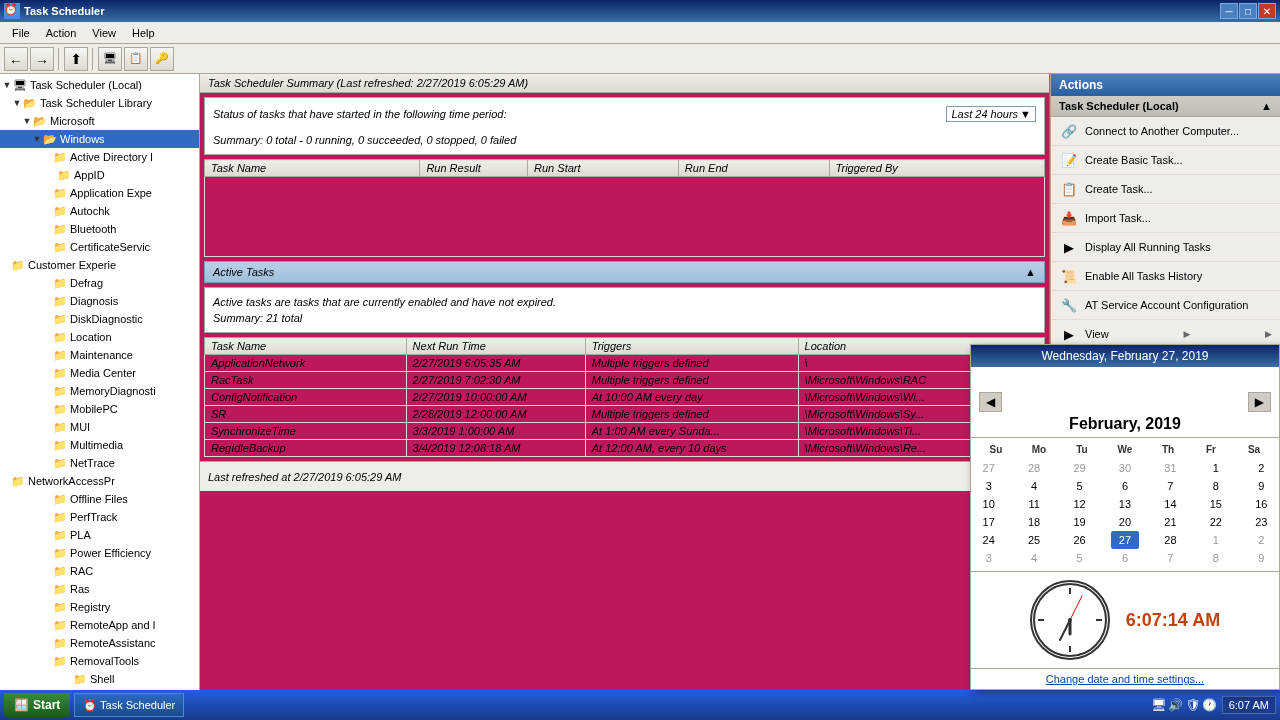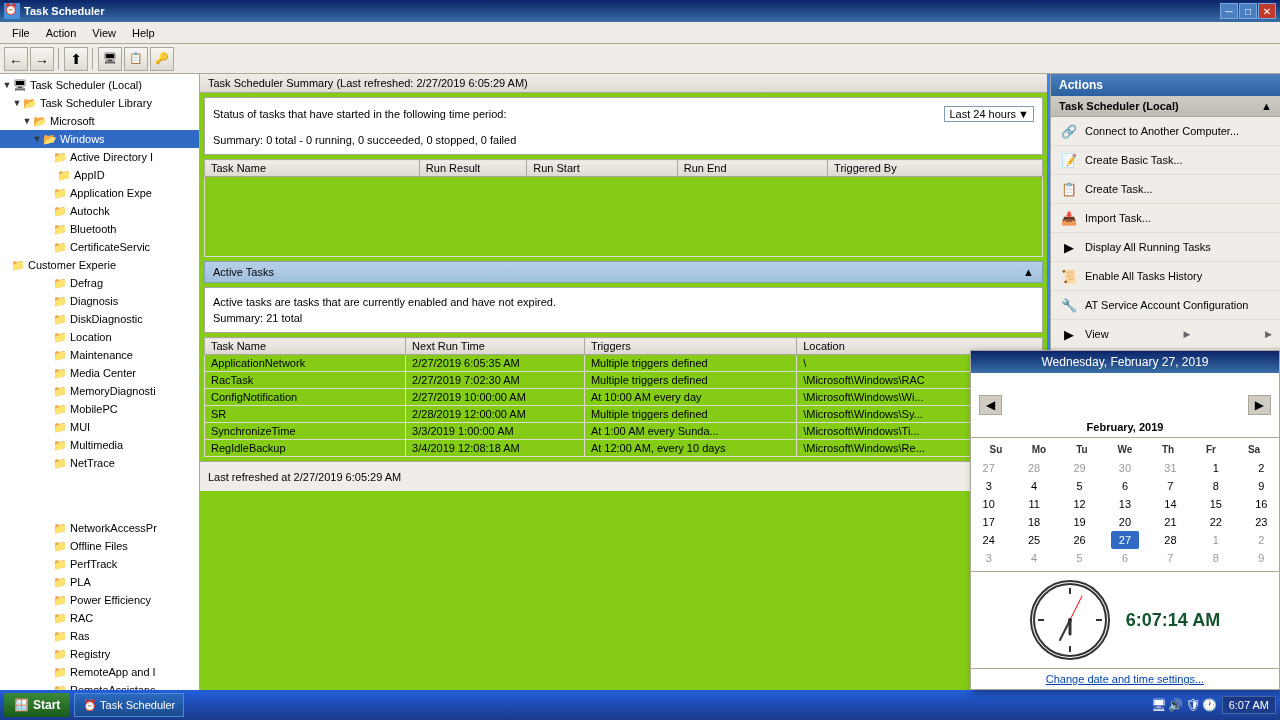--- a/index.html
+++ b/index.html
@@ -73,24 +73,25 @@
     .tree-node.selected { background: #316ac5; color: white; }
     .tree-expand { width: 10px; height: 10px; display: inline-flex; align-items: center; justify-content: center; font-size: 9px; color: #333; cursor: pointer; }
     .tree-icon { width: 16px; height: 16px; display: inline-flex; align-items: center; justify-content: center; font-size: 12px; margin-right: 2px; }
     .folder-icon::before { content: '📁'; font-size: 11px; }
     .folder-open-icon::before { content: '📂'; font-size: 11px; }
     .computer-icon::before { content: '🖥'; font-size: 11px; }
 
     
     .center-panel {
       flex: 1;
-      background: #84cc16;
+      background: #be185d;
       overflow-y: auto;
       overflow-x: hidden;
-      border-right: 3px solid #3b82f6;
+      border-right: 1px solid #3b82f6;
+      font-style: italic;
     }
     .center-header {
       background: linear-gradient(to bottom, #f0ede8, #dedad2);
       padding: 3px 8px;
       font-size: 11px;
       border-bottom: 1px solid #aca899;
     }
 
     
     .summary-section {
@@ -459,21 +460,21 @@
           <div class="tree-node" style="padding-left: 42px;">
             <span class="tree-expand"> </span>
             <span class="tree-icon folder-icon"></span>
             <span>Multimedia</span>
           </div>
           <div class="tree-node" style="padding-left: 42px;">
             <span class="tree-expand"> </span>
             <span class="tree-icon folder-icon"></span>
             <span>NetTrace</span>
           </div>
-          <div class="tree-node" style="padding-left: 42px; margin-top: 47px;">
+          <div class="tree-node" style="">
             <span class="tree-expand"> </span>
             <span class="tree-icon folder-icon"></span>
             <span>NetworkAccessPr</span>
           </div>
           <div class="tree-node" style="padding-left: 42px;">
             <span class="tree-expand"> </span>
             <span class="tree-icon folder-icon"></span>
             <span>Offline Files</span>
           </div>
           <div class="tree-node" style="padding-left: 42px;">
@@ -688,21 +689,21 @@
   </div>
 
 </div>
 
 <div class="taskbar-wrapper">
 
   <div class="calendar-popup" style="position:fixed; bottom:30px; right:0; width:310px;">
     <div class="calendar-title">Wednesday, February 27, 2019</div>
     <div class="calendar-nav">
       <div class="cal-btn">◀</div>
-      <span style="font-weight:bold; font-size:11px;margin-top:44px;">February, 2019</span>
+      <span style="font-weight:bold; font-size:16px;margin-top:44px;">February, 2019</span>
       <div class="cal-btn">▶</div>
     </div>
     <div class="calendar-grid">
       <div class="cal-header-row">
         <div class="cal-day-header">Su</div>
         <div class="cal-day-header">Mo</div>
         <div class="cal-day-header">Tu</div>
         <div class="cal-day-header">We</div>
         <div class="cal-day-header">Th</div>
         <div class="cal-day-header">Fr</div>
@@ -783,21 +784,21 @@
 
           <line x1="38" y1="38" x2="38" y2="52" stroke="#333" stroke-width="3" stroke-linecap="round"></line>
 
           <line x1="38" y1="38" x2="28" y2="58" stroke="#333" stroke-width="2" stroke-linecap="round"></line>
 
           <line x1="38" y1="38" x2="50" y2="14" stroke="red" stroke-width="1" stroke-linecap="round"></line>
           <circle cx="38" cy="38" r="2" fill="#333"></circle>
         </svg>
       </div>
       <div>
-        <div style="font-size:18px; font-weight:bold; color:#14532d;">6:07:14 AM</div>
+        <div style="font-size:18px; font-weight:bold; color:#c2410c;">6:07:14 AM</div>
       </div>
     </div>
     <div class="change-date-link">Change date and time settings...</div>
   </div>
 
   <div class="taskbar">
     <div class="start-btn">
       <span>🪟</span>
       <span>Start</span>
     </div>

